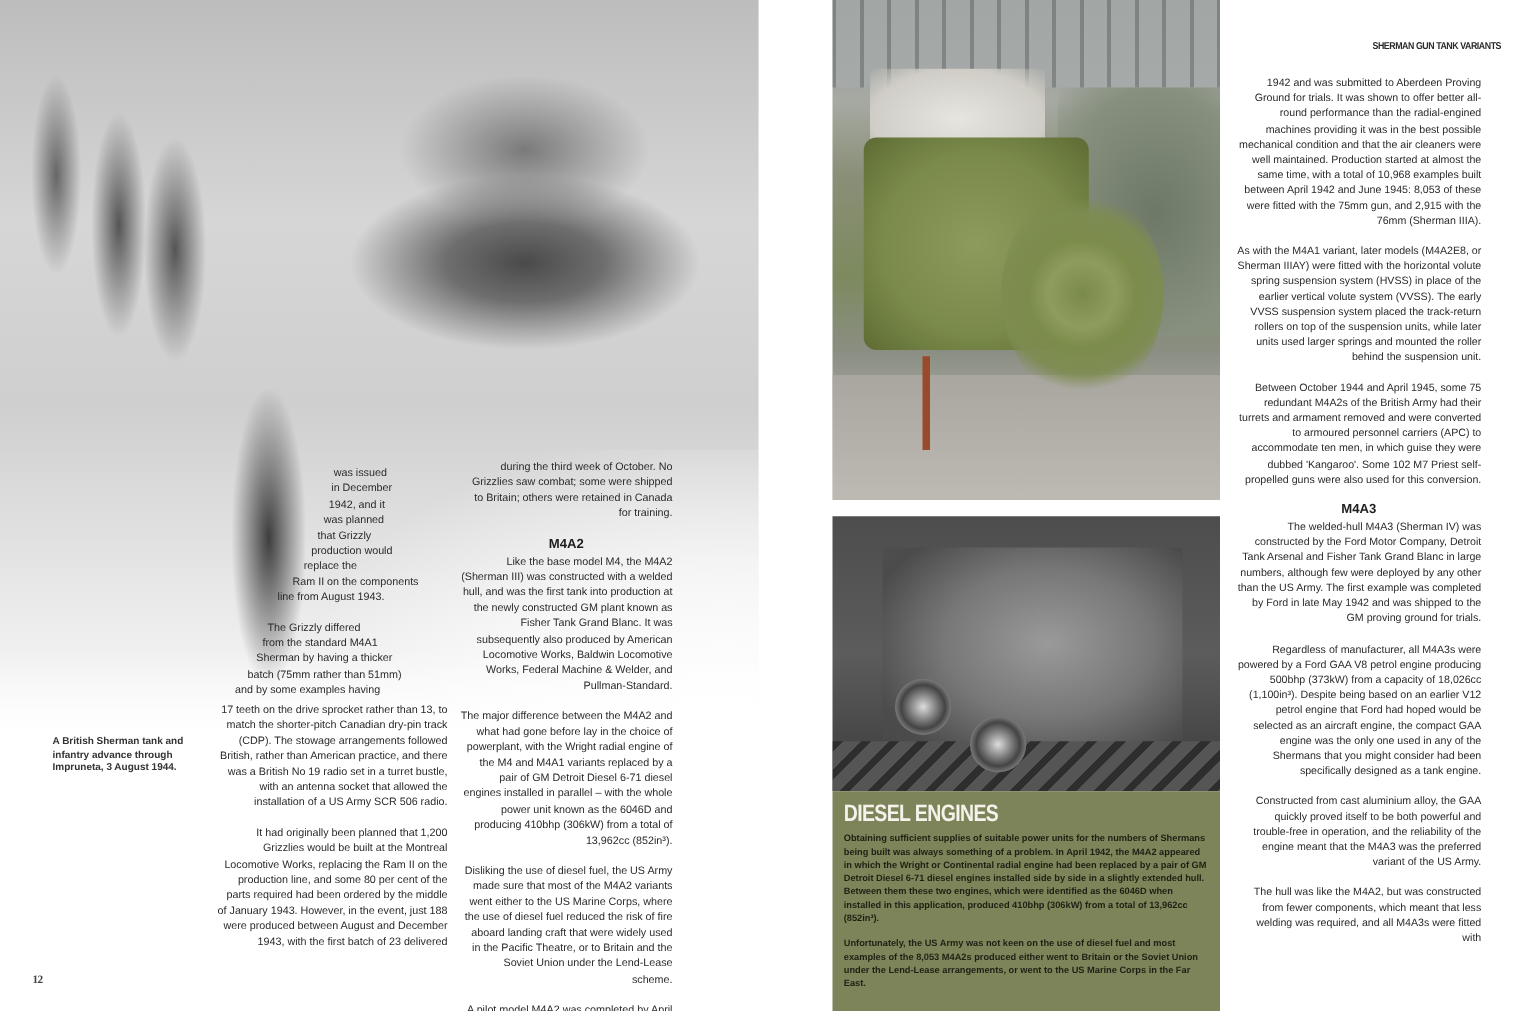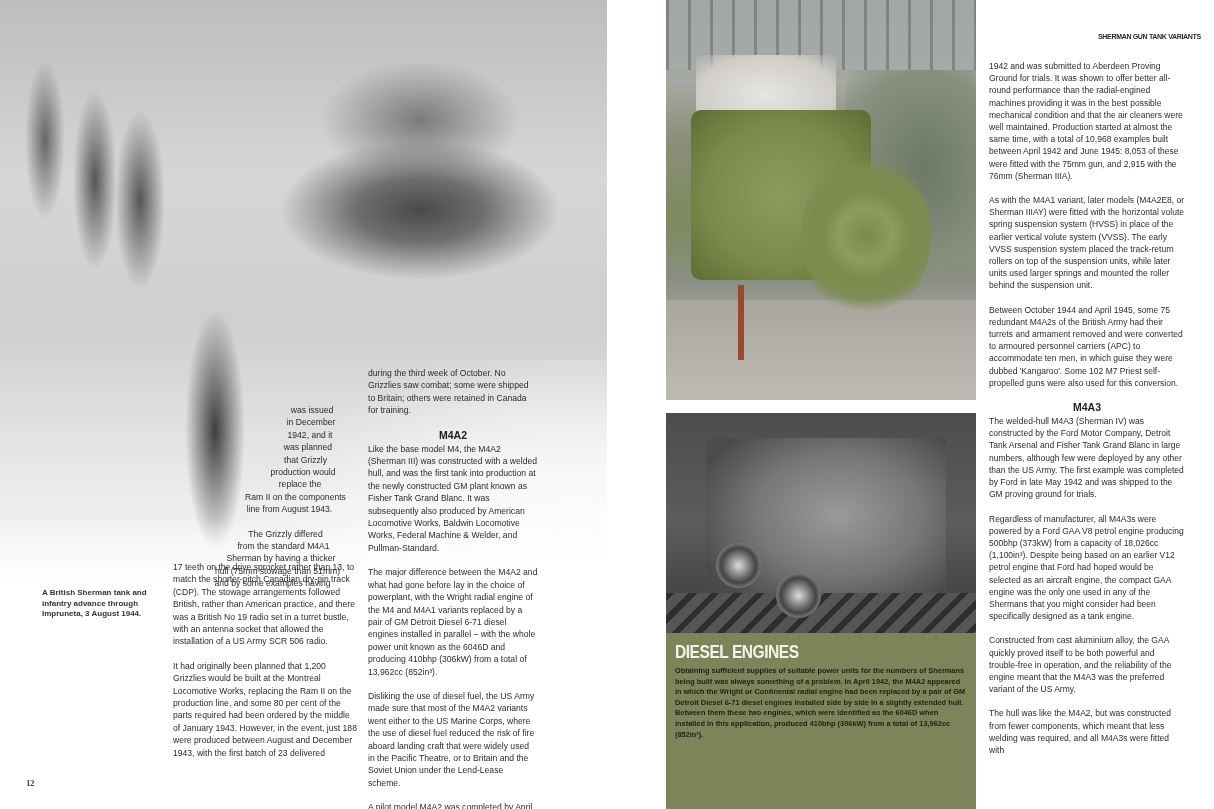--- a/index.html
+++ b/index.html
@@ -26,29 +26,29 @@
   .hero-fade {
     position: absolute; left: 160px; top: 360px; width: 447px; height: 240px;
     background: radial-gradient(ellipse 340px 220px at 420px 200px, rgba(255,255,255,0.92) 0%, rgba(255,255,255,0.6) 50%, rgba(255,255,255,0) 100%);
   }
   .hero-fade-bottom {
     position: absolute; left: 0; top: 520px; width: 607px; height: 70px;
     background: linear-gradient(180deg, rgba(255,255,255,0) 0%, #fff 100%);
   }
 
   .text { font-size: 8.6px; line-height: 12.4px; color: #2b2b2b; }
-  .text p { margin-bottom: 12px; }
+  .text p { margin-bottom: 12px; text-align: right; }
   .heading { font-weight: bold; font-size: 10.5px; line-height: 13px; color: #1e1e1e; margin-bottom: 1px; text-align: center; }
 
   .caption {
     position: absolute; left: 42px; top: 588px; width: 110px;
     font-size: 8px; line-height: 10.5px; font-weight: bold; color: #333;
   }
 
-  .col-left-indented { position: absolute; top: 404px; left: 172px; width: 185px; text-align: center; }
+  .col-left-indented { position: absolute; top: 372px; left: 172px; width: 185px; }
   .indent-line { display: block; white-space: nowrap; }
   .col-left-body { position: absolute; top: 561px; left: 173px; width: 185px; }
   .col-mid { position: absolute; top: 367px; left: 368px; width: 170px; }
 
   .folio { position: absolute; font-size: 9px; font-weight: bold; color: #444; letter-spacing: -0.5px; font-family: Liberation Serif, serif; }
   .folio-left { left: 26px; top: 778px; }
   .folio-right { left: 1240px; top: 778px; text-align: center; }
 
   .running-head {
     position: absolute; top: 32px; left: 1098px;
@@ -117,21 +117,21 @@
       <span class="indent-line" style="padding-left:91px">1942, and it</span>
       <span class="indent-line" style="padding-left:87px">was planned</span>
       <span class="indent-line" style="padding-left:82px">that Grizzly</span>
       <span class="indent-line" style="padding-left:77px">production would</span>
       <span class="indent-line" style="padding-left:71px">replace the</span>
       <span class="indent-line" style="padding-left:62px">Ram II on the components</span>
       <span class="indent-line" style="padding-left:50px; margin-bottom:12px">line from August 1943.</span>
       <span class="indent-line" style="padding-left:42px">The Grizzly differed</span>
       <span class="indent-line" style="padding-left:38px">from the standard M4A1</span>
       <span class="indent-line" style="padding-left:33px">Sherman by having a thicker</span>
-      <span class="indent-line" style="padding-left:26px">hull (75mm stowage than 51mm)</span>
+      <span class="indent-line" style="padding-left:26px">batch (75mm rather than 51mm)</span>
       <span class="indent-line" style="padding-left:16px">and by some examples having</span>
     </div>
 
     <div class="col-left-body text">
       <p>17 teeth on the drive sprocket rather than 13, to match the shorter-pitch Canadian dry-pin track (CDP). The stowage arrangements followed British, rather than American practice, and there was a British No 19 radio set in a turret bustle, with an antenna socket that allowed the installation of a US Army SCR 506 radio.</p>
       <p>It had originally been planned that 1,200 Grizzlies would be built at the Montreal Locomotive Works, replacing the Ram II on the production line, and some 80 per cent of the parts required had been ordered by the middle of January 1943. However, in the event, just 188 were produced between August and December 1943, with the first batch of 23 delivered</p>
     </div>
 
     <div class="col-mid text">
       <p>during the third week of October. No Grizzlies saw combat; some were shipped to Britain; others were retained in Canada for training.</p>
@@ -163,20 +163,21 @@
     <div class="block"></div>
     <div class="rails"></div>
     <div class="pulley p1"></div>
     <div class="pulley p2"></div>
   </div>
 
   <div class="sidebar-box">
     <div class="sidebar-title">DIESEL ENGINES</div>
     <div class="sidebar-body">
       <p>Obtaining sufficient supplies of suitable power units for the numbers of Shermans being built was always something of a problem. In April 1942, the M4A2 appeared in which the Wright or Continental radial engine had been replaced by a pair of GM Detroit Diesel 6-71 diesel engines installed side by side in a slightly extended hull. Between them these two engines, which were identified as the 6046D when installed in this application, produced 410bhp (306kW) from a total of 13,962cc (852in³).</p>
+      <p>Unfortunately, the US Army was not keen on the use of diesel fuel and most examples of the 8,053 M4A2s produced either went to Britain or the Soviet Union under the Lend-Lease arrangements, or went to the US Marine Corps in the Far East.</p>
     </div>
   </div>
 
   <div class="col-right">
     <div class="text">
       <p>1942 and was submitted to Aberdeen Proving Ground for trials. It was shown to offer better all-round performance than the radial-engined machines providing it was in the best possible mechanical condition and that the air cleaners were well maintained. Production started at almost the same time, with a total of 10,968 examples built between April 1942 and June 1945: 8,053 of these were fitted with the 75mm gun, and 2,915 with the 76mm (Sherman IIIA).</p>
       <p>As with the M4A1 variant, later models (M4A2E8, or Sherman IIIAY) were fitted with the horizontal volute spring suspension system (HVSS) in place of the earlier vertical volute system (VVSS). The early VVSS suspension system placed the track-return rollers on top of the suspension units, while later units used larger springs and mounted the roller behind the suspension unit.</p>
       <p>Between October 1944 and April 1945, some 75 redundant M4A2s of the British Army had their turrets and armament removed and were converted to armoured personnel carriers (APC) to accommodate ten men, in which guise they were dubbed 'Kangaroo'. Some 102 M7 Priest self-propelled guns were also used for this conversion.</p>
       <div class="heading">M4A3</div>
       <p>The welded-hull M4A3 (Sherman IV) was constructed by the Ford Motor Company, Detroit Tank Arsenal and Fisher Tank Grand Blanc in large numbers, although few were deployed by any other than the US Army. The first example was completed by Ford in late May 1942 and was shipped to the GM proving ground for trials.</p>

